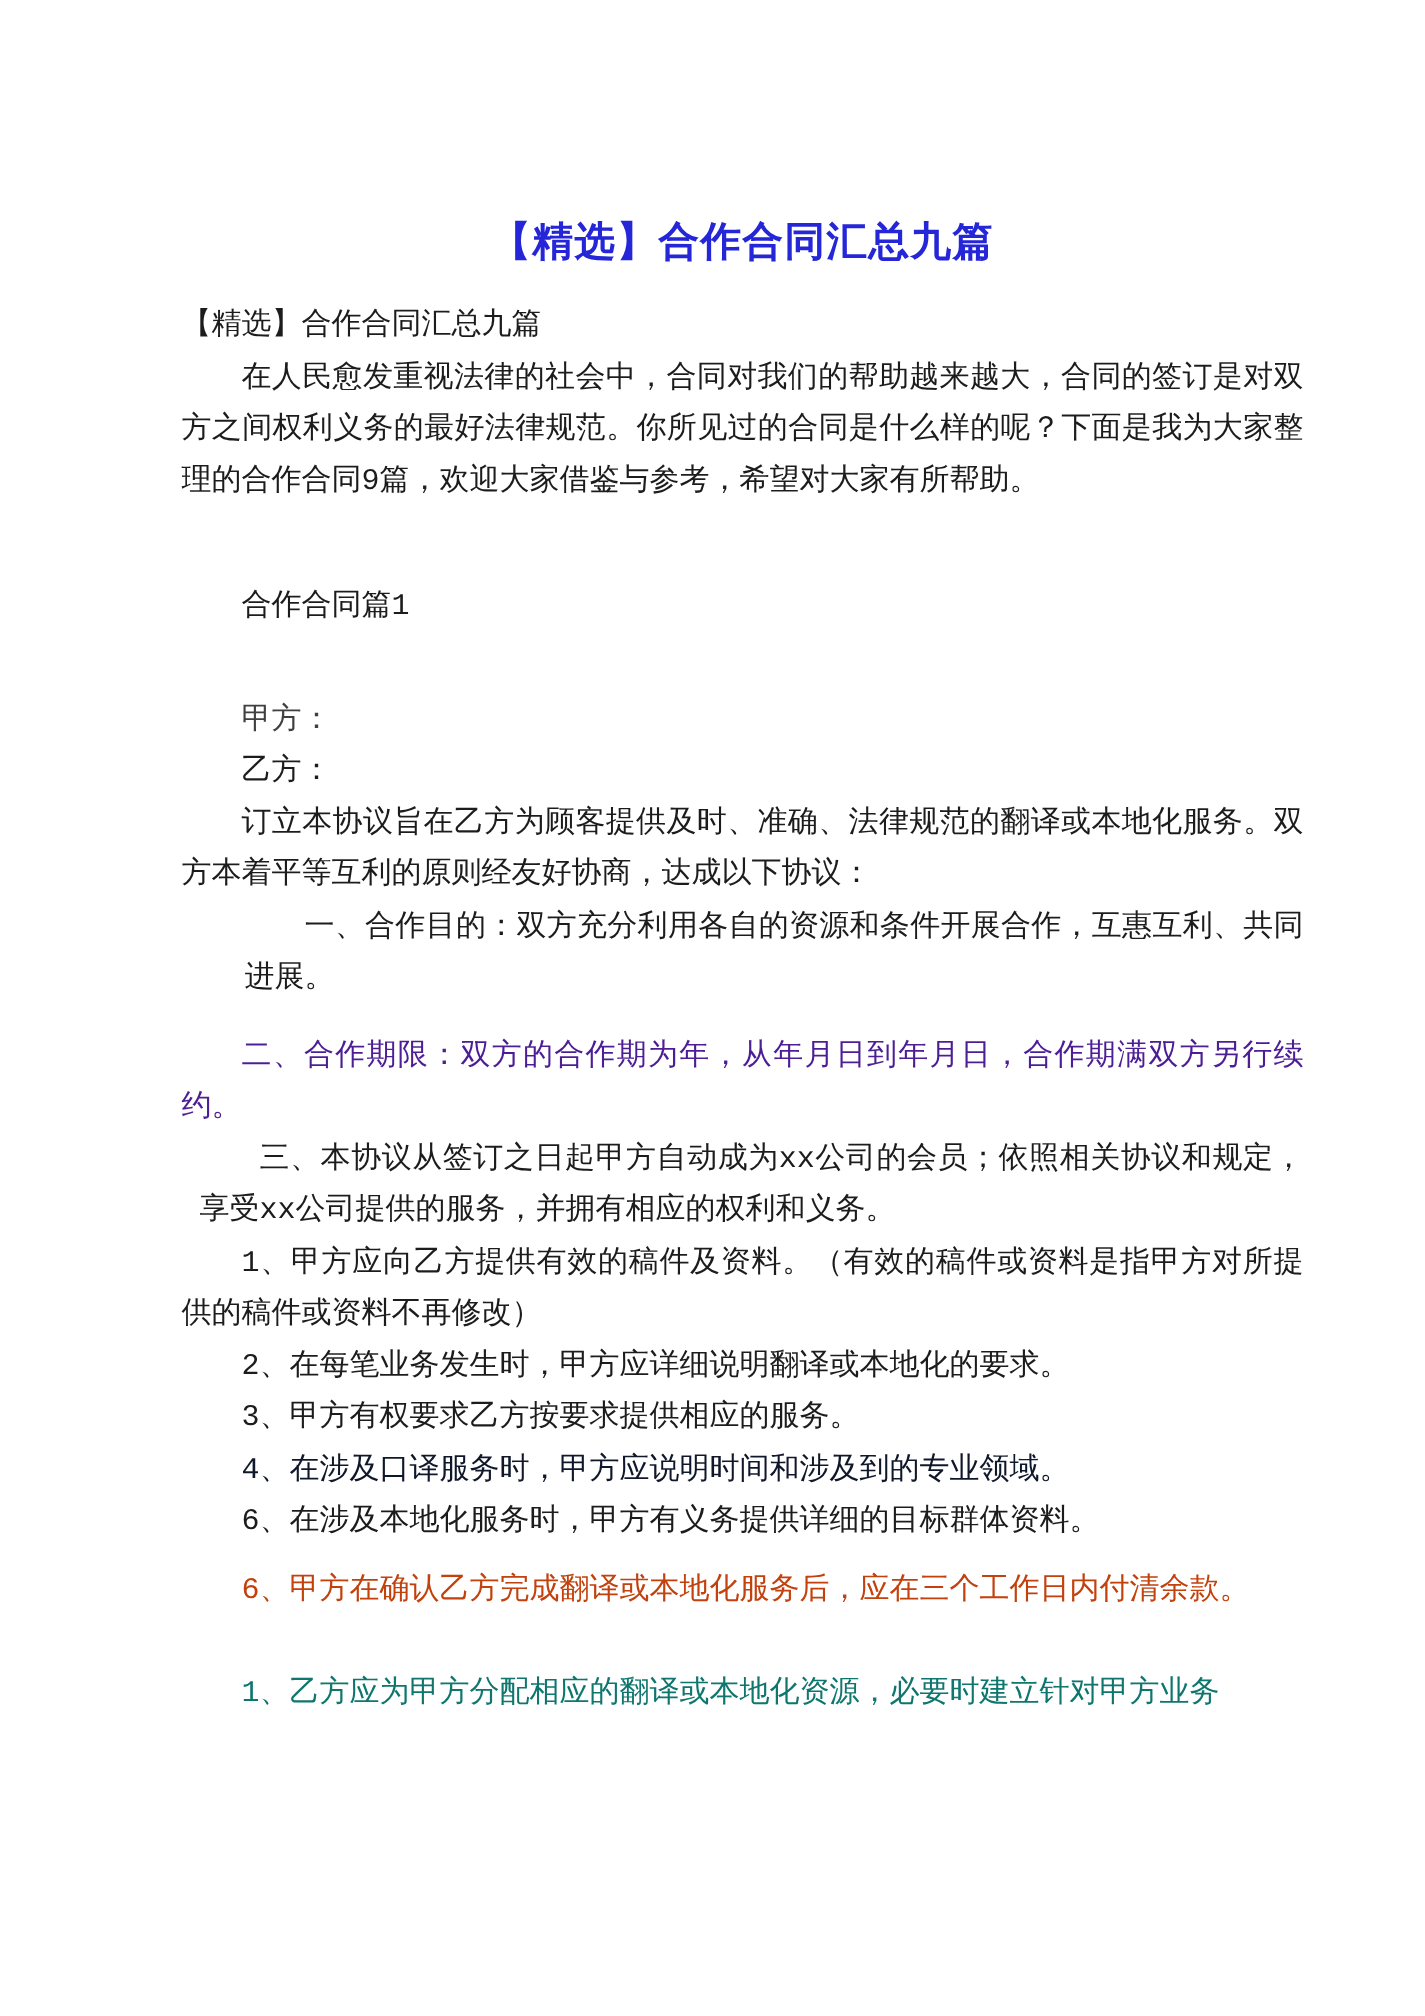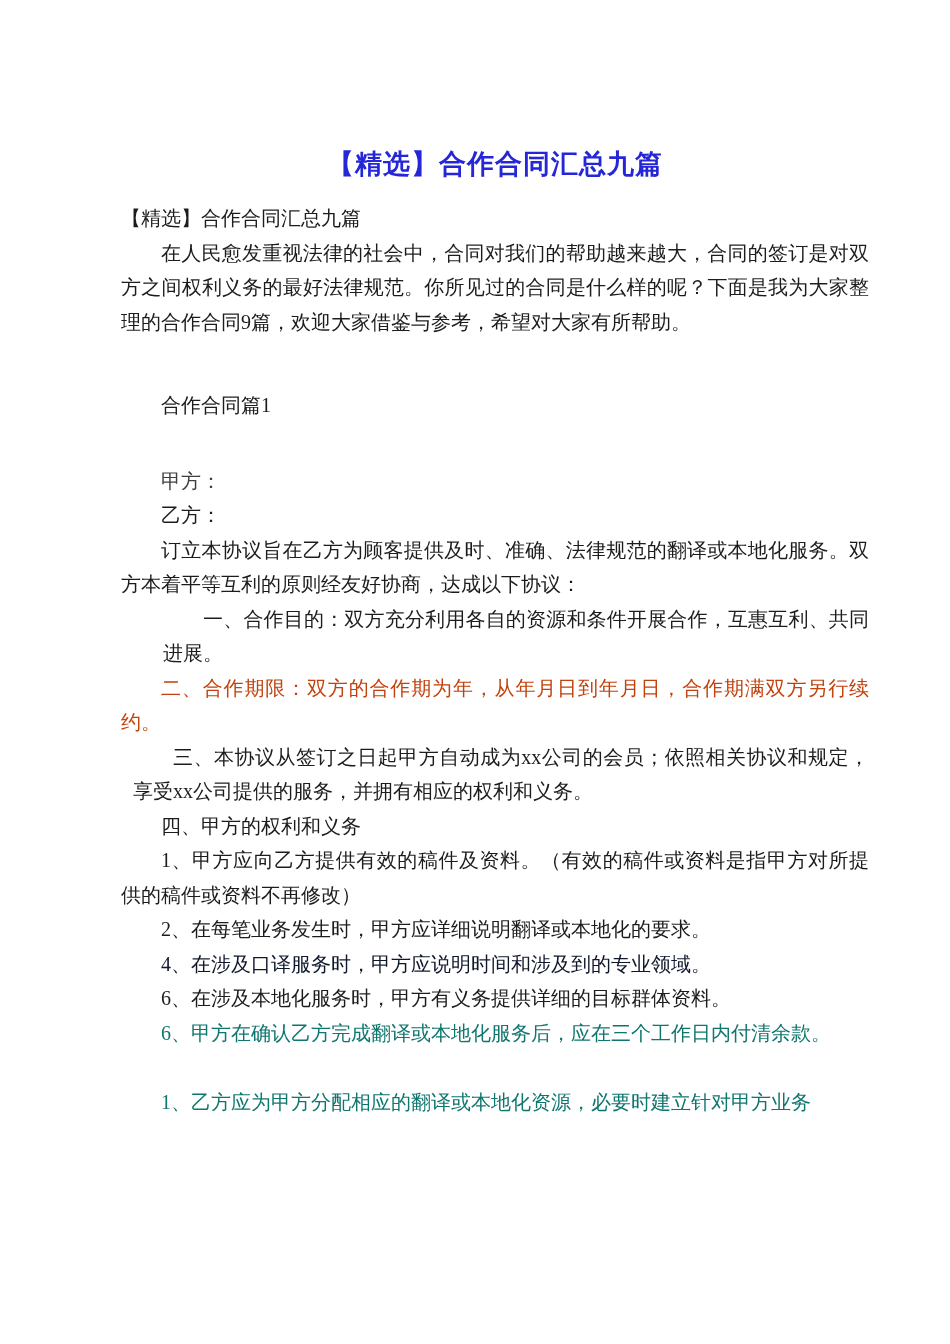--- a/index.html
+++ b/index.html
@@ -7,20 +7,21 @@
     position:relative;
     width:950px;
     height:1344px;
     background:#ffffff;
     overflow:hidden;
     font-family:"Liberation Serif","DejaVu Serif",serif;
   }
   .content{
     padding:144px 81px 0 121px;
     box-sizing:border-box;
+    font-family:Liberation Mono, monospace;
   }
   .doc-title{
     margin:0 0 17px 0;
     text-align:center;
     font-size:27px;
     line-height:40px;
     font-weight:bold;
     letter-spacing:1px;
   }
   .para{
@@ -46,27 +47,27 @@
     <p class="para" style="color: rgb(28, 28, 28);">【精选】合作合同汇总九篇</p>
     <p class="para indent" style="color: rgb(28, 28, 28);">在人民愈发重视法律的社会中，合同对我们的帮助越来越大，合同的签订是对双方之间权利义务的最好法律规范。你所见过的合同是什么样的呢？下面是我为大家整理的合作合同9篇，欢迎大家借鉴与参考，希望对大家有所帮助。</p>
 
     <div class="gap-lg"></div>
 
     <p class="para indent" style="color: rgb(28, 28, 28);">合作合同篇1</p>
     <p class="para indent" style="color: #404040; margin-top: 41px;">甲方：</p>
     <p class="para indent" style="color: rgb(28, 28, 28);">乙方：</p>
     <p class="para indent" style="color: rgb(28, 28, 28);">订立本协议旨在乙方为顾客提供及时、准确、法律规范的翻译或本地化服务。双方本着平等互利的原则经友好协商，达成以下协议：</p>
     <p class="para indent" style="color: rgb(28, 28, 28); margin-left: 42px;">一、合作目的：双方充分利用各自的资源和条件开展合作，互惠互利、共同进展。</p>
-    <p class="para indent" style="color: #c2410c;">二、合作期限：双方的合作期为年，从年月日到年月日，合作期满双方另行续约。</p>
+    <p class="para indent" style="color: #4c1d95; margin-top: 17px;">二、合作期限：双方的合作期为年，从年月日到年月日，合作期满双方另行续约。</p>
     <p class="para indent" style="color: rgb(28, 28, 28); margin-left: 12px;">三、本协议从签订之日起甲方自动成为xx公司的会员；依照相关协议和规定，享受xx公司提供的服务，并拥有相应的权利和义务。</p>
-    <p class="para indent" style="color: rgb(28, 28, 28);">四、甲方的权利和义务</p>
     <p class="para indent" style="color: rgb(28, 28, 28);">1、甲方应向乙方提供有效的稿件及资料。（有效的稿件或资料是指甲方对所提供的稿件或资料不再修改）</p>
     <p class="para indent" style="color: rgb(28, 28, 28);">2、在每笔业务发生时，甲方应详细说明翻译或本地化的要求。</p>
+    <p class="para indent" style="color: rgb(28, 28, 28);">3、甲方有权要求乙方按要求提供相应的服务。</p>
     <p class="para indent" style="color: #0f172a;">4、在涉及口译服务时，甲方应说明时间和涉及到的专业领域。</p>
     <p class="para indent" style="color: rgb(28, 28, 28);">6、在涉及本地化服务时，甲方有义务提供详细的目标群体资料。</p>
-    <p class="para indent" style="color: #0f766e;">6、甲方在确认乙方完成翻译或本地化服务后，应在三个工作日内付清余款。</p>
+    <p class="para indent" style="color: #c2410c; margin-top: 11px;">6、甲方在确认乙方完成翻译或本地化服务后，应在三个工作日内付清余款。</p>
 
     <div class="gap-sm"></div>
 
     <p class="para indent" style="color: #0f766e;">1、乙方应为甲方分配相应的翻译或本地化资源，必要时建立针对甲方业务</p>
 
   </div>
 </div>
 
 </body></html>

